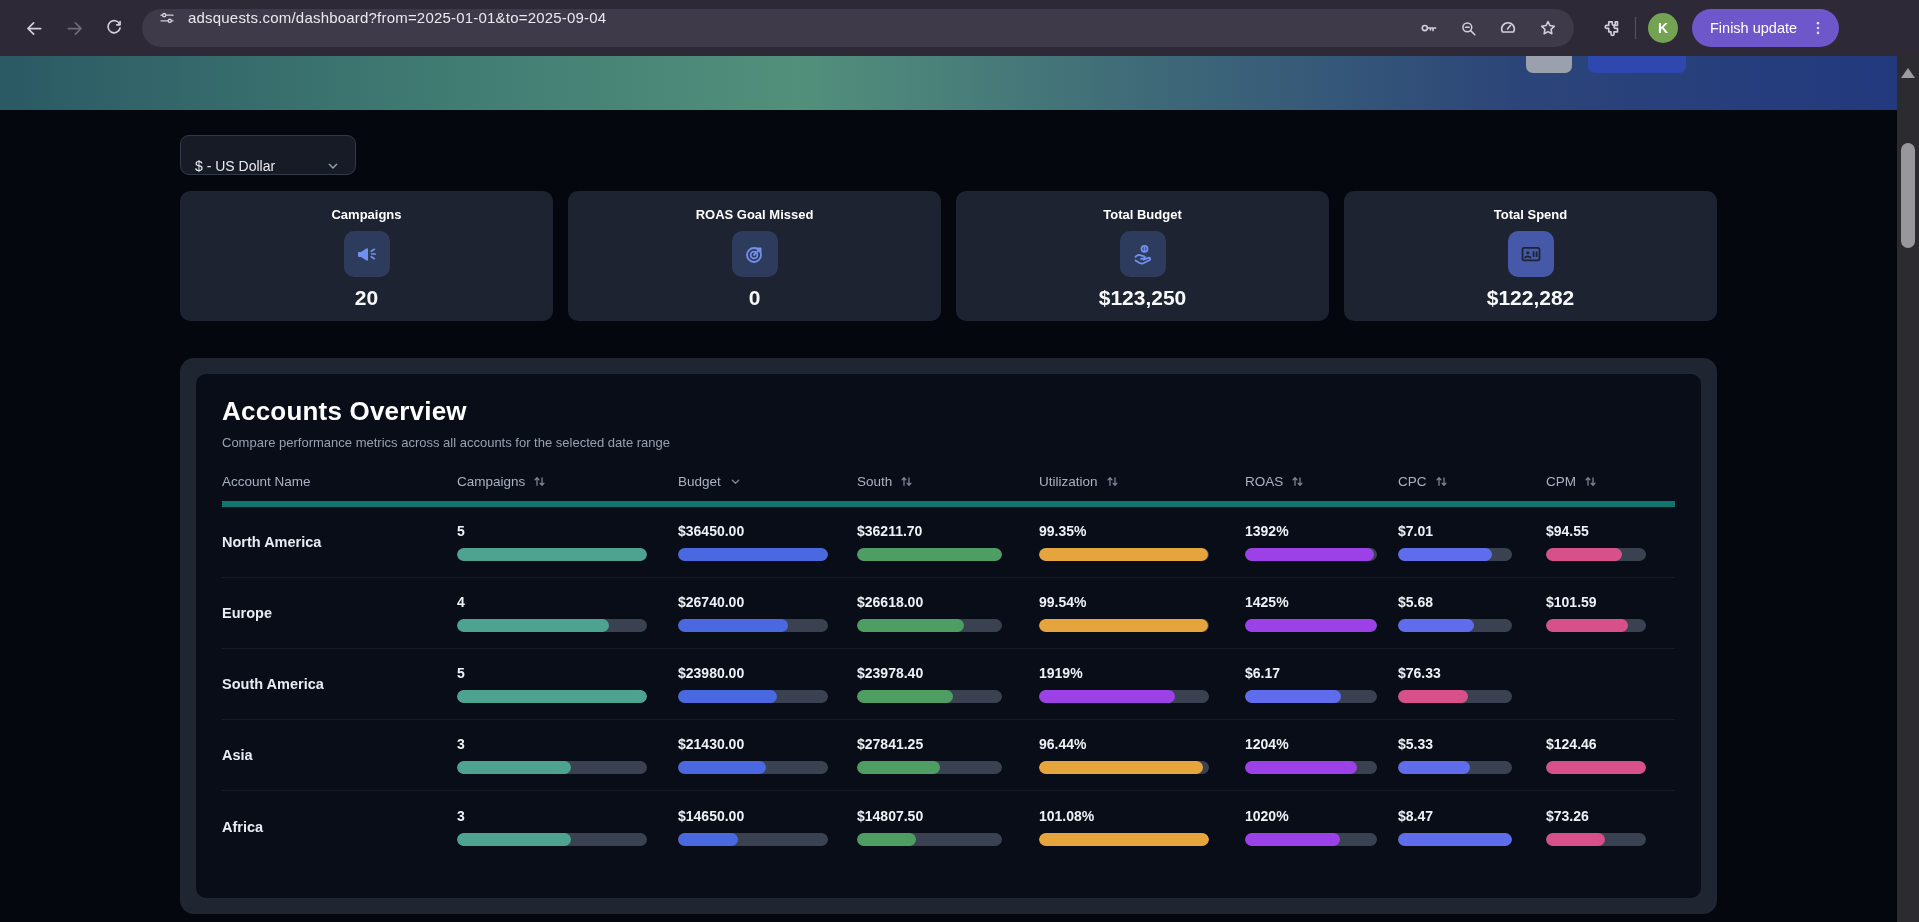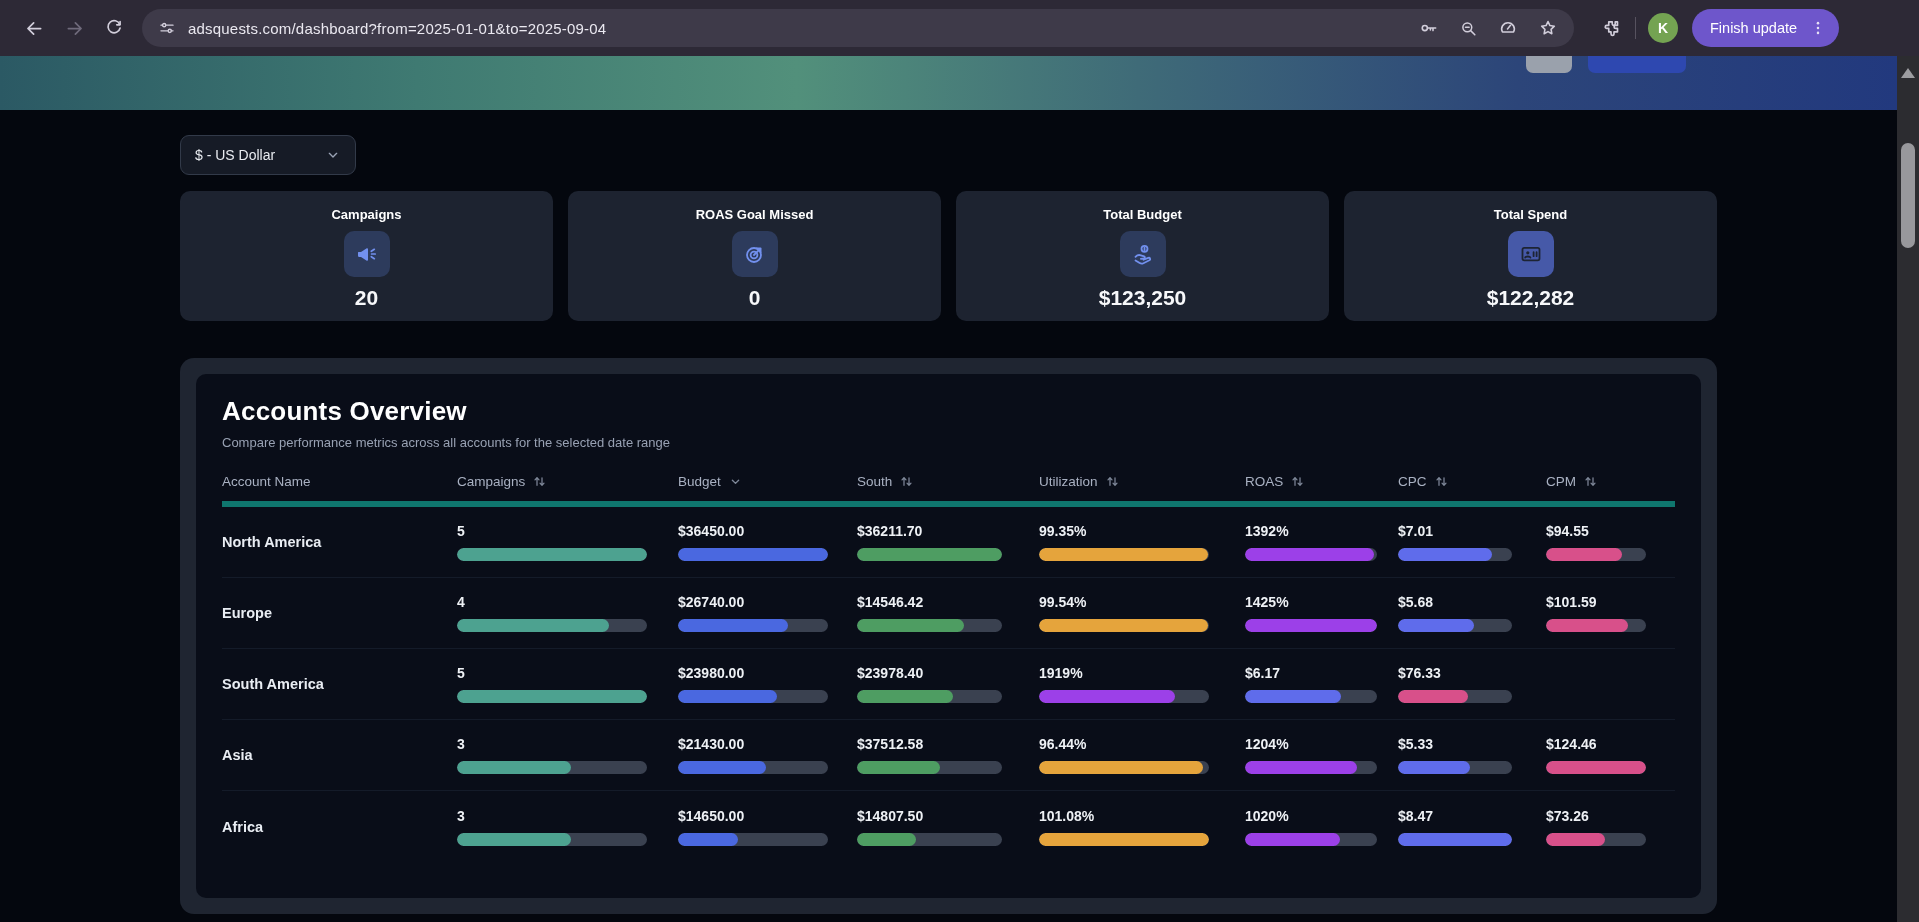--- a/index.html
+++ b/index.html
@@ -16,21 +16,21 @@
     position:absolute; top:0; left:0; width:1919px; height:56px;
     background:#2d2936; display:flex; align-items:center; padding:0 14px;
   }
   .tb-btn{
     width:40px; height:40px; border-radius:50%; flex:0 0 auto;
     display:flex; align-items:center; justify-content:center; color:#d2cedb;
   }
   .tb-btn.disabled{ color:#6f6a7b; }
   .url-bar{
     margin-left:8px; width:1432px; height:38px; border-radius:19px;
-    background:#3e3a49; display:flex; align-items:center; padding:0 16px; gap:12px;
+    background:#3e3a49; display:flex; padding:0 16px; gap:12px;
   }
   .url-text{ font-size:15px; color:#eae8f0; letter-spacing:.2px; white-space:nowrap; }
   .url-icons{ margin-left:auto; display:flex; align-items:center; gap:20px; color:#d2cedb; }
   .sep{ width:1px; height:22px; background:#57525f; margin:0 12px 0 14px; }
   .ext-btn{ color:#d2cedb; margin-left:26px; }
   .avatar{
     width:30px; height:30px; border-radius:50%; background:#74a352; color:#fff;
     display:flex; align-items:center; justify-content:center;
     font-size:14px; font-weight:bold; flex:0 0 auto;
   }
@@ -56,21 +56,21 @@
     border-left:7px solid transparent; border-right:7px solid transparent; border-bottom:10px solid #9d9da1; }
   .sb-thumb{ position:absolute; top:87px; left:4px; width:14px; height:105px; border-radius:7px; background:#98989c; }
 
   
   .content{ position:absolute; top:110px; left:0; width:1897px; height:812px; }
   .container{ width:1537px; margin:0 auto; }
 
   .currency-select{
     margin-top:25px; width:176px; height:40px; border-radius:9px;
     background:#161b26; border:1px solid #323a49;
-    display:flex; align-items:center; padding:0 14px; gap:8px;
+    display:flex; align-items:flex-end; padding:0 14px; gap:8px;
   }
   .currency-select .val{ font-size:14px; color:#e8ebf0; }
   .currency-select .chev{ margin-left:auto; color:#9aa3b5; display:flex; }
 
   .cards{ margin-top:16px; display:grid; grid-template-columns:repeat(4,1fr); gap:15px; }
   .card{
     height:130px; border-radius:10px; background:#1d2330;
     display:flex; flex-direction:column; align-items:center; padding-top:16px;
   }
   .card .c-label{ font-size:13px; font-weight:bold; color:#ffffff; }
@@ -378,21 +378,21 @@
                   <div class="bar-fill" style="width: 80%; background: rgb(77, 162, 144);"></div>
                 </div>
               </div>
               <div class="cell metric-cell">
                 <div class="metric-value">$26740.00</div>
                 <div class="bar-track">
                   <div class="bar-fill" style="width: 73.4%; background: rgb(74, 104, 224);"></div>
                 </div>
               </div>
               <div class="cell metric-cell">
-                <div class="metric-value">$14546.42</div>
+                <div class="metric-value">$26618.00</div>
                 <div class="bar-track">
                   <div class="bar-fill" style="width: 73.5%; background: rgb(78, 157, 98);"></div>
                 </div>
               </div>
               <div class="cell metric-cell">
                 <div class="metric-value">99.54%</div>
                 <div class="bar-track">
                   <div class="bar-fill" style="width: 99.5%; background: rgb(229, 164, 60);"></div>
                 </div>
               </div>
@@ -462,21 +462,21 @@
                   <div class="bar-fill" style="width: 60%; background: rgb(77, 162, 144);"></div>
                 </div>
               </div>
               <div class="cell metric-cell">
                 <div class="metric-value">$21430.00</div>
                 <div class="bar-track">
                   <div class="bar-fill" style="width: 58.8%; background: rgb(74, 104, 224);"></div>
                 </div>
               </div>
               <div class="cell metric-cell">
-                <div class="metric-value">$37512.58</div>
+                <div class="metric-value">$27841.25</div>
                 <div class="bar-track">
                   <div class="bar-fill" style="width: 57.1%; background: rgb(78, 157, 98);"></div>
                 </div>
               </div>
               <div class="cell metric-cell">
                 <div class="metric-value">96.44%</div>
                 <div class="bar-track">
                   <div class="bar-fill" style="width: 96.4%; background: rgb(229, 164, 60);"></div>
                 </div>
               </div>

